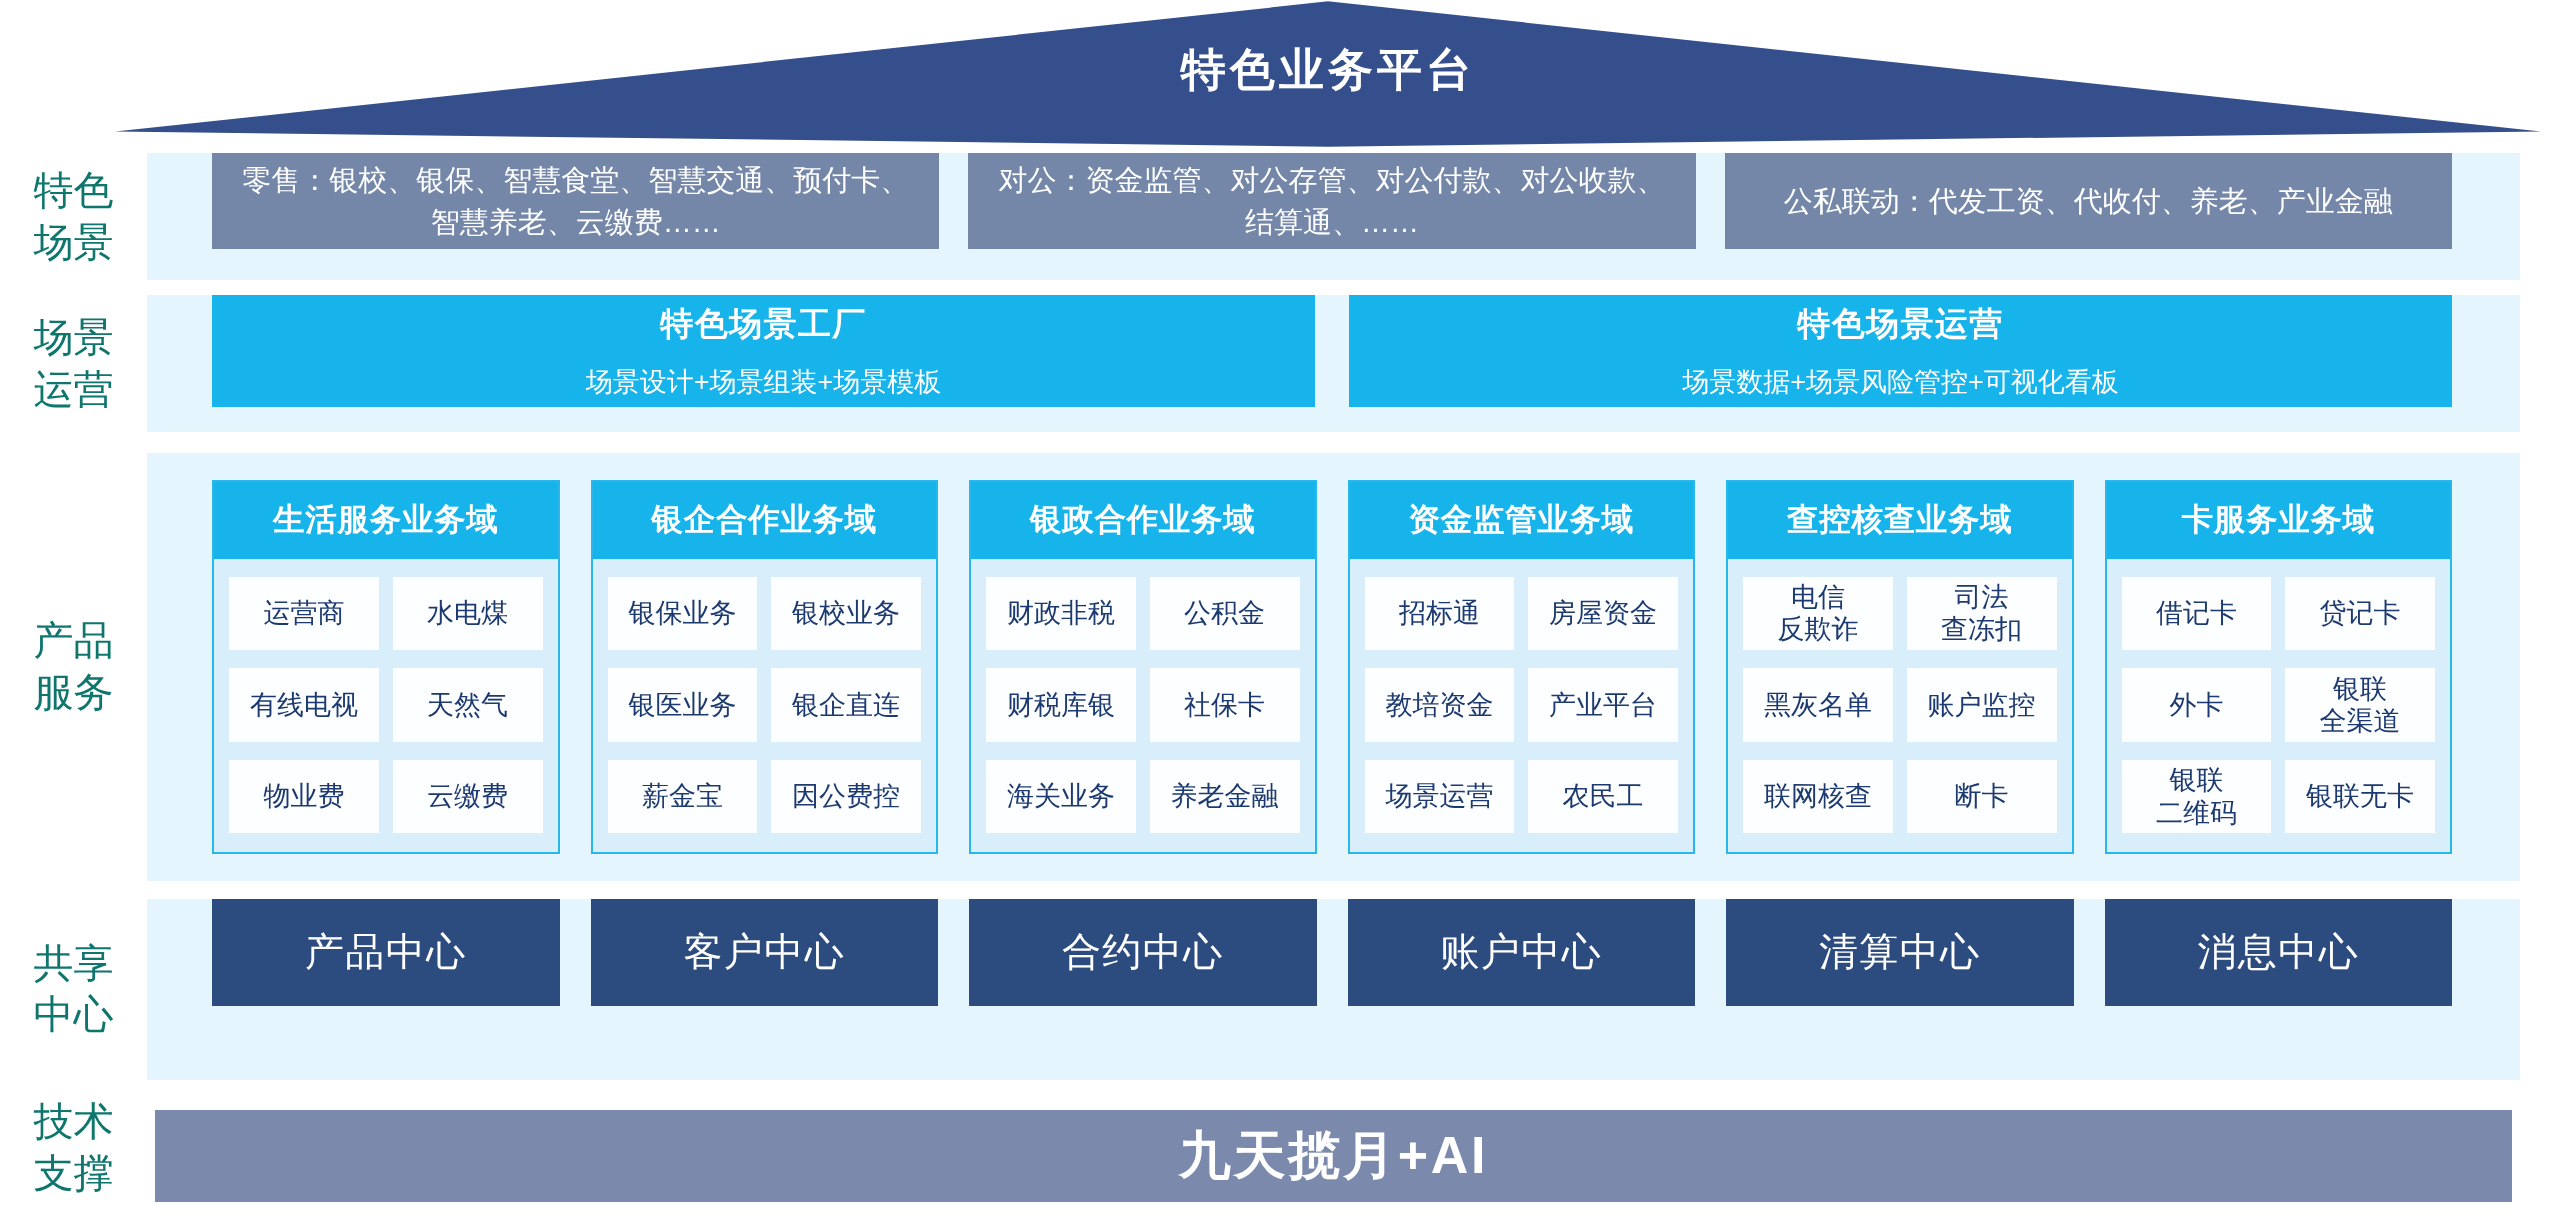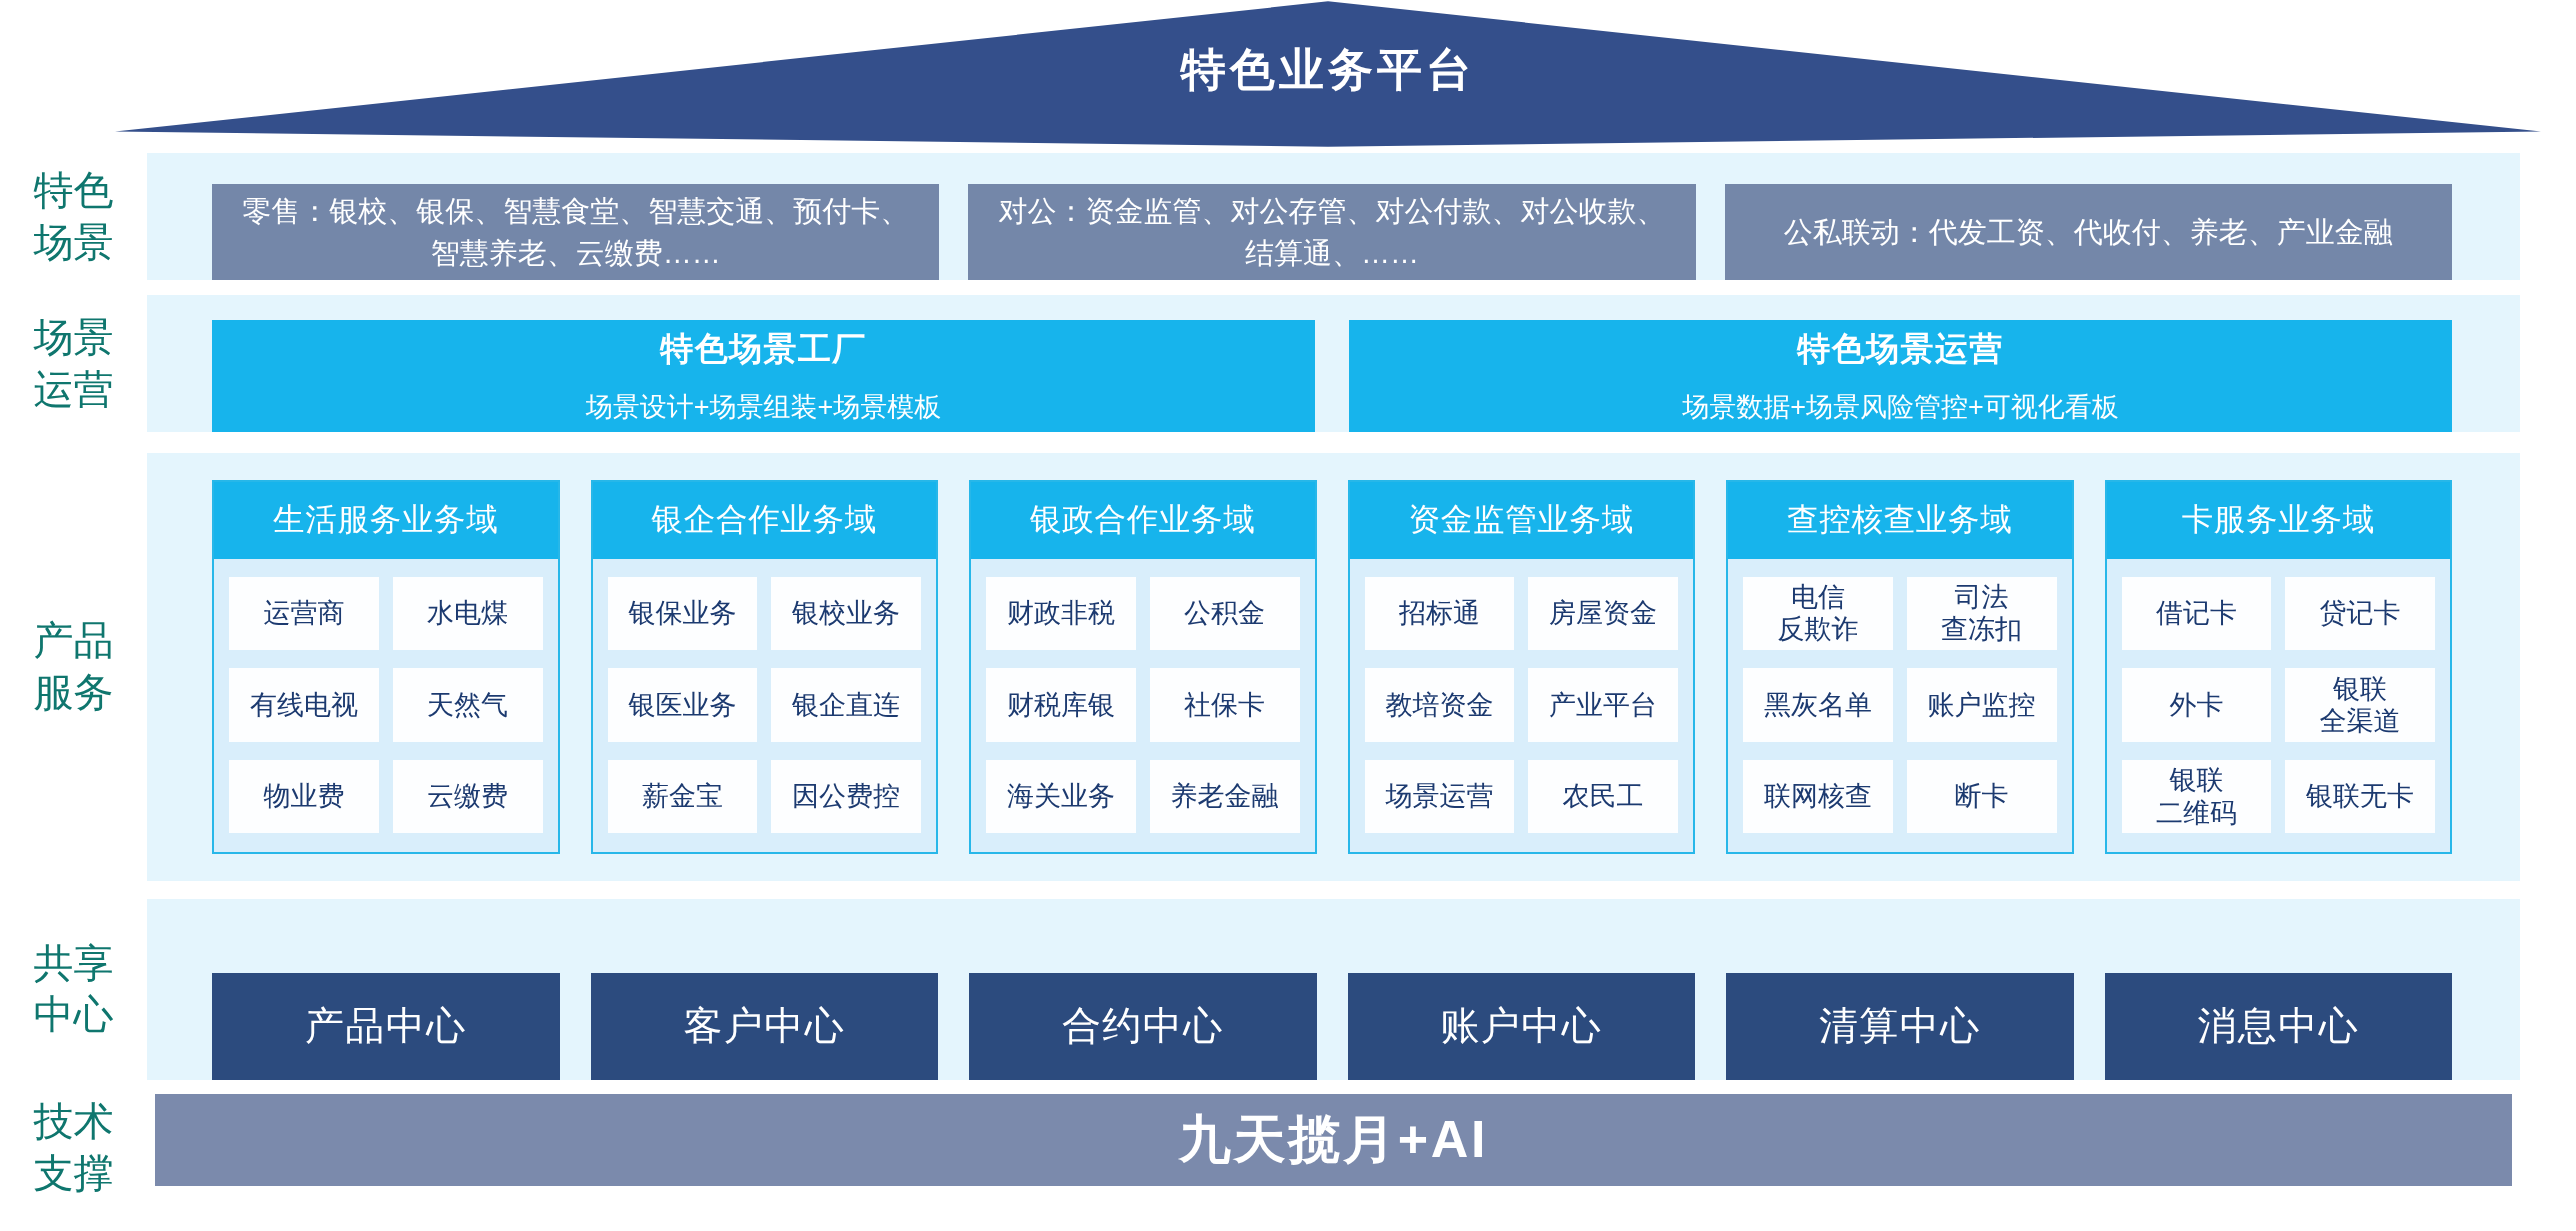--- a/index.html
+++ b/index.html
@@ -18,21 +18,21 @@
   
   .stack{position:absolute;left:0;top:153px;width:2576px;display:flex;flex-direction:column;}
   .row{display:flex;align-items:stretch;}
   .row-label{
     width:147px;flex:0 0 147px;display:flex;align-items:center;justify-content:center;
     font-size:40px;color:#0f766e;line-height:1.28;
   }
   .row-label span{width:2em;text-align:center;display:inline-block;}
   .row-content{
     width:2373px;flex:0 0 2373px;background:#e4f5fd;box-sizing:border-box;
-    padding:0 68px 0 65px;display:flex;align-items:flex-end;
+    padding:0 68px 0 65px;display:flex;align-items:flex-start;
   }
   
   .row-scenes{height:127px;margin-bottom:15px;}
   .row-scenes .row-content{gap:29px;}
   .scene-box{
     flex:1 1 0;height:96px;background:#7487a9;color:#ffffff;font-size:29px;
     display:flex;align-items:center;justify-content:center;text-align:center;
     line-height:1.45;padding:0 18px;box-sizing:border-box;
   }
   
@@ -46,21 +46,21 @@
   .op-subtitle{font-size:27px;}
   
   .row-products{height:428px;margin-bottom:18px;}
   .row-products .row-content{gap:31px;align-items:center;}
   .domain{
     flex:1 1 0;height:374px;box-sizing:border-box;border:2.1px solid #27b7e9;
     background:#d9eefb;display:flex;flex-direction:column;
   }
   .domain-header{
     height:77px;flex:0 0 77px;background:#17b4ec;color:#ffffff;
-    font-size:31.5px;font-weight:normal;display:flex;align-items:center;justify-content:center;
+    font-size:31.5px;font-weight:bold;display:flex;align-items:center;justify-content:center;
     letter-spacing:0.7px;
   }
   .domain-body{
     flex:1 1 auto;padding:18px 15px;display:grid;
     grid-template-columns:1fr 1fr;grid-template-rows:1fr 1fr 1fr;gap:18px 13.7px;
   }
   .cell{
     background:#fdfeff;color:#1c3a70;font-size:27px;line-height:1.2;
     display:flex;align-items:center;justify-content:center;text-align:center;
     white-space:pre-line;

